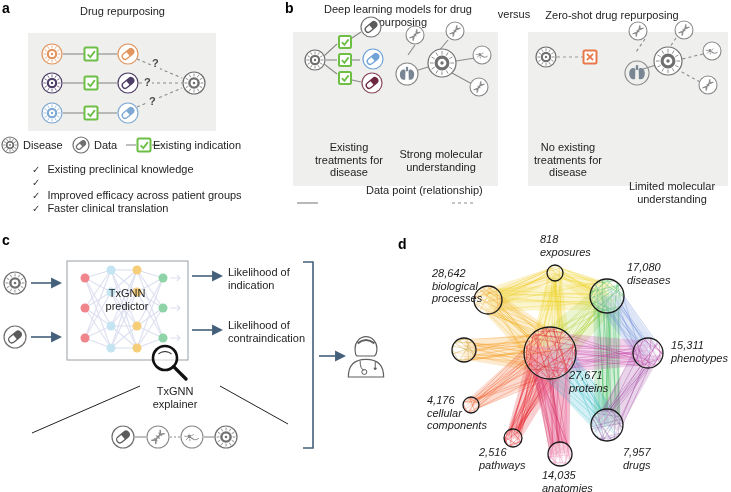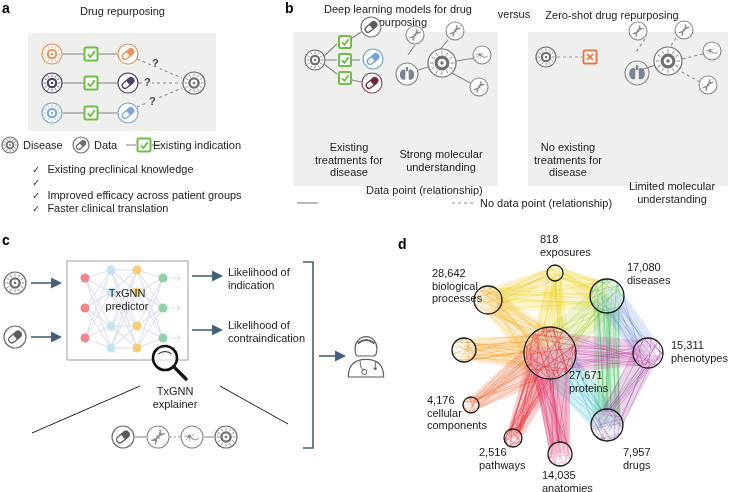--- a/index.html
+++ b/index.html
@@ -7,21 +7,21 @@
        font-family:"Liberation Sans","DejaVu Sans",sans-serif;color:#232323;}
   .panel{position:absolute;}
   .plabel{position:absolute;font-weight:bold;font-size:14px;color:#000;}
   .txt{position:absolute;font-size:11px;line-height:12.5px;color:#232323;}
   .ctr{text-align:center;}
   svg{position:absolute;left:0;top:0;}
   .bullets{position:absolute;left:32px;top:163px;}
   .bullet{display:flex;font-size:11px;line-height:13px;margin-bottom:0px;}
   .bullet .chk{color:#3a3a3a;margin-right:7px;font-size:10px;}
   .q{position:absolute;font-size:11px;font-weight:600;color:#4a4a4a;background:#efefed;padding:0 1px;}
-  .d-label span{display:block;font-size:11px;line-height:12.5px;color:#1a1a1a;}
+  .d-label span{display:block;font-size:11px;line-height:12.5px;color:#1a1a1a;font-style:italic;}
   .legend-a{position:absolute;font-size:11px;}
 </style>
 </head>
 <body>
 
 <div class="panel" style="left:0;top:0;width:280px;height:230px;">
   <div class="plabel" style="left:2px;top:0px;">a</div>
   <div class="txt ctr" style="left:30px;top:5px;width:185px;">Drug repurposing</div>
   <svg id="svg-a" width="280" height="230">
       <rect x="28" y="33" width="188" height="98" fill="#EFEFED"></rect>
@@ -400,21 +400,20 @@
         <line x1="395.2746133917893" y1="56.8" x2="398.42694586156466" y2="54.98" stroke="#6f6f6f" stroke-width="0.9" stroke-opacity="0.85"></line>
       </g>
       <line x1="17" y1="203" x2="38" y2="203" stroke="#8a8a8a" stroke-width="1.2"></line>
       <line x1="172" y1="203" x2="196" y2="203" stroke="#8a8a8a" stroke-width="1.2" stroke-dasharray="3,3"></line>
     </svg>
   <div class="txt ctr" style="left:27px;top:141px;width:84px;">Existing treatments for disease</div>
   <div class="txt ctr" style="left:105px;top:148px;width:112px;">Strong molecular understanding</div>
   <div class="txt ctr" style="left:243px;top:141px;width:90px;">No existing treatments for disease</div>
   <div class="txt ctr" style="left:332px;top:148px;width:120px;margin-top:32px;">Limited molecular understanding</div>
   <div class="txt" style="left:42px;top:184px;margin-left:44px;">Data point (relationship)</div>
-  <div class="txt" style="left:200px;top:197px;">No data point (relationship)</div>
 </div>
 
 <div class="panel" style="left:0;top:230px;width:390px;height:262px;">
   <div class="plabel" style="left:2px;top:2px;">c</div>
   <svg id="svg-c" width="390" height="262">
       <defs>
         <marker id="arr" viewBox="0 0 10 10" refX="8" refY="5" markerWidth="7" markerHeight="7" orient="auto-start-reverse">
           <path d="M0,0 L10,5 L0,10 z" fill="#44607A"></path>
         </marker>
       </defs>

